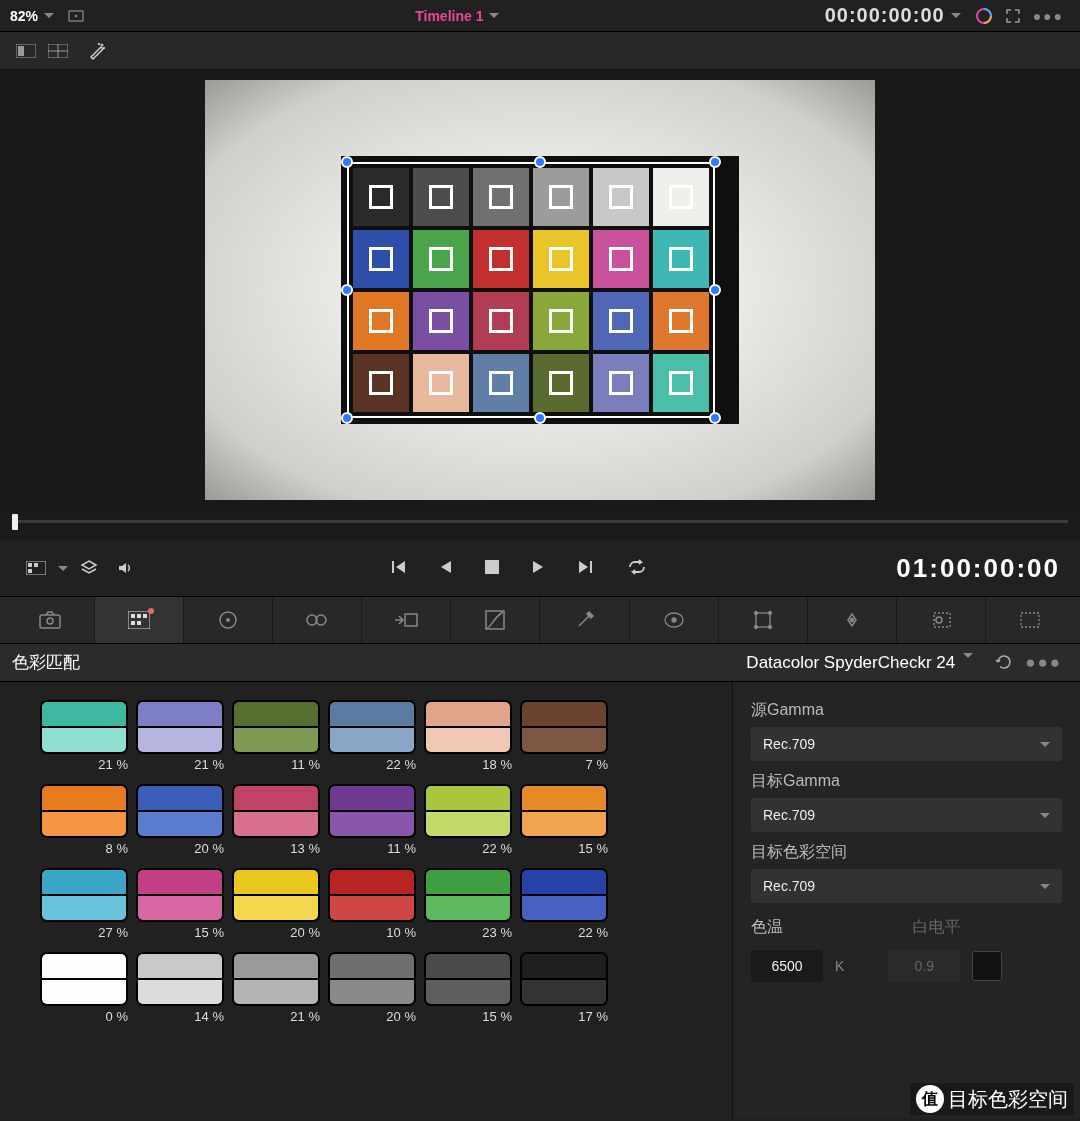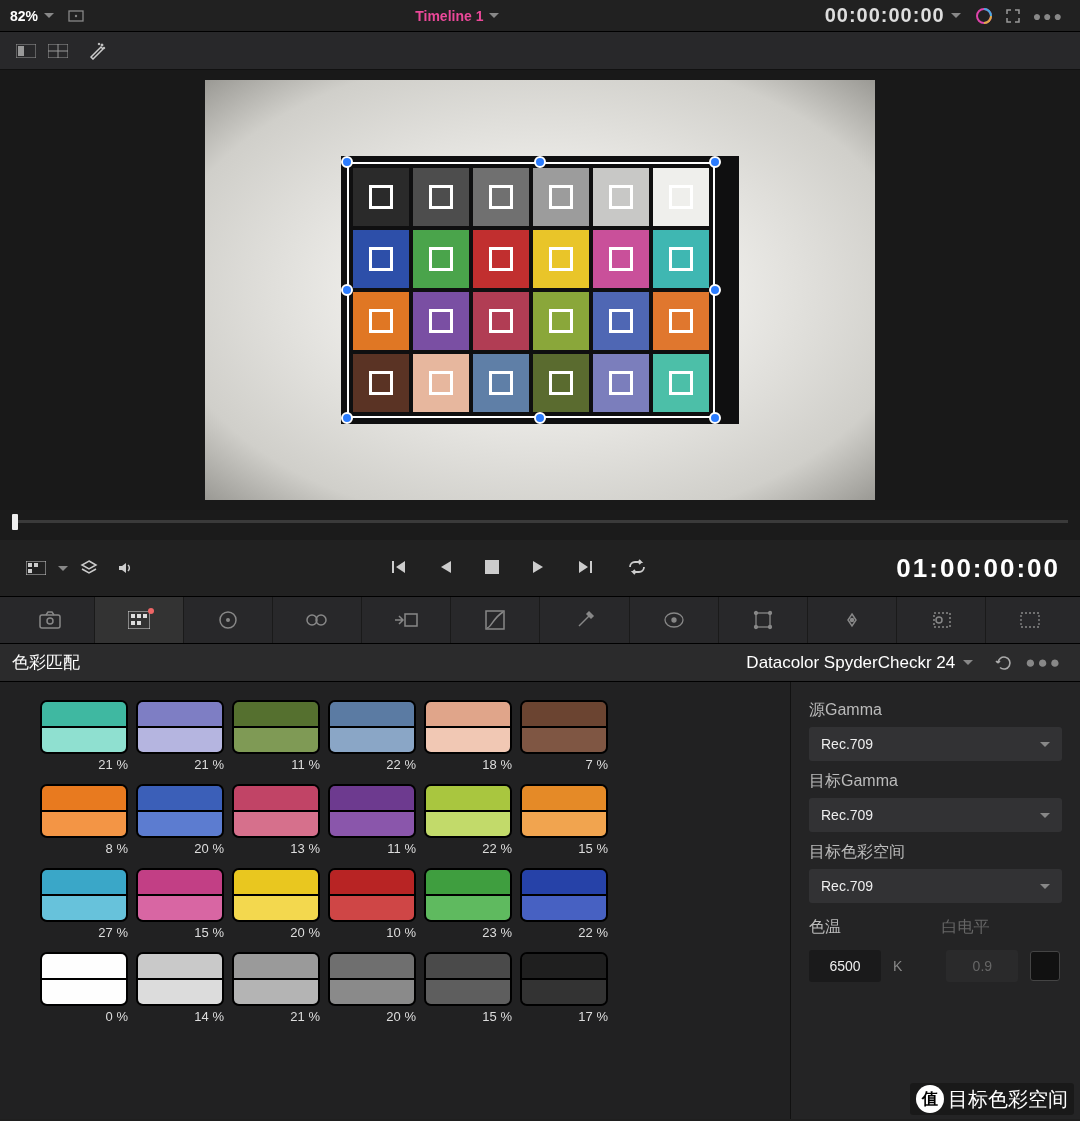--- a/index.html
+++ b/index.html
@@ -26,30 +26,30 @@
   .playhead{position:absolute;left:0;top:-6px;width:6px;height:16px;background:#eee;border-radius:1px}
   .transport{height:56px;background:#212121;padding:0 20px}
   .pbtn{color:#ccc;margin:0 16px;cursor:pointer}
   .tc-right{font-size:26px;font-weight:bold;color:#fff;letter-spacing:2px}
   .palettebar{height:48px;background:#28282a;border-top:1px solid #000;border-bottom:1px solid #000;padding:0 6px;display:flex;align-items:center}
   .pcell{flex:1;height:100%;display:flex;align-items:center;justify-content:center;border-right:1px solid #1a1a1a;cursor:pointer}
   .pcell svg{color:#999}
   .pcell.sel{background:#333}
   .panelhdr{height:38px;background:#2b2b2c;border-bottom:1px solid #000;padding:0 12px;display:flex;align-items:center}
   .panelhdr .title{color:#fff;font-size:17px}
-  .panelhdr .right{margin-left:auto;display:flex;align-items:center;color:#fff;font-size:17px}
+  .panelhdr .right{margin-left:auto;display:flex;align-items:flex-start;color:#fff;font-size:17px}
   .bottom{display:flex;height:437px;background:#212122}
   .swatch-area{flex:1;padding:18px 40px}
   .swatch-grid{display:grid;grid-template-columns:repeat(6,88px);grid-gap:6px 8px;justify-content:start}
   .swatch{width:88px}
   .sbox{width:88px;height:54px;border:2px solid #000;border-radius:7px;overflow:hidden;display:flex;flex-direction:column}
   .half{flex:1}
   .hsep{height:2px;background:#000}
   .pct{text-align:right;font-size:13px;color:#ddd;margin-top:3px;margin-bottom:6px}
-  .side{width:290px;background:#242425;padding:14px 18px;border-left:1px solid #111}
+  .side{width:348px;background:#242425;padding:14px 18px;border-left:1px solid #111}
   .fld-label{color:#bbb;font-size:16px;margin-bottom:6px;margin-top:4px}
   .dropdown{height:34px;background:#323234;border-radius:3px;display:flex;align-items:center;padding:0 12px;color:#eee;margin-bottom:10px;cursor:pointer}
   .dropdown .chev{margin-left:auto}
   .side-row{display:flex;align-items:center;gap:12px;margin-top:6px}
   .numfield{width:72px;height:32px;background:#1a1a1b;border-radius:3px;display:flex;align-items:center;justify-content:center;color:#eee}
   .numfield.dis{color:#666;background:#2a2a2b}
   .unit{color:#888}
   .colorwell{width:30px;height:30px;background:#111;border:1px solid #444;border-radius:3px}
   .wm{position:absolute;right:6px;bottom:6px;background:rgba(0,0,0,.3);padding:2px 6px;border-radius:3px;display:flex;align-items:center;gap:4px;font-size:20px;color:#fff;pointer-events:none}
   .wm .c{width:28px;height:28px;border-radius:50%;background:#fff;color:#000;display:flex;align-items:center;justify-content:center;font-weight:bold;font-size:16px}

